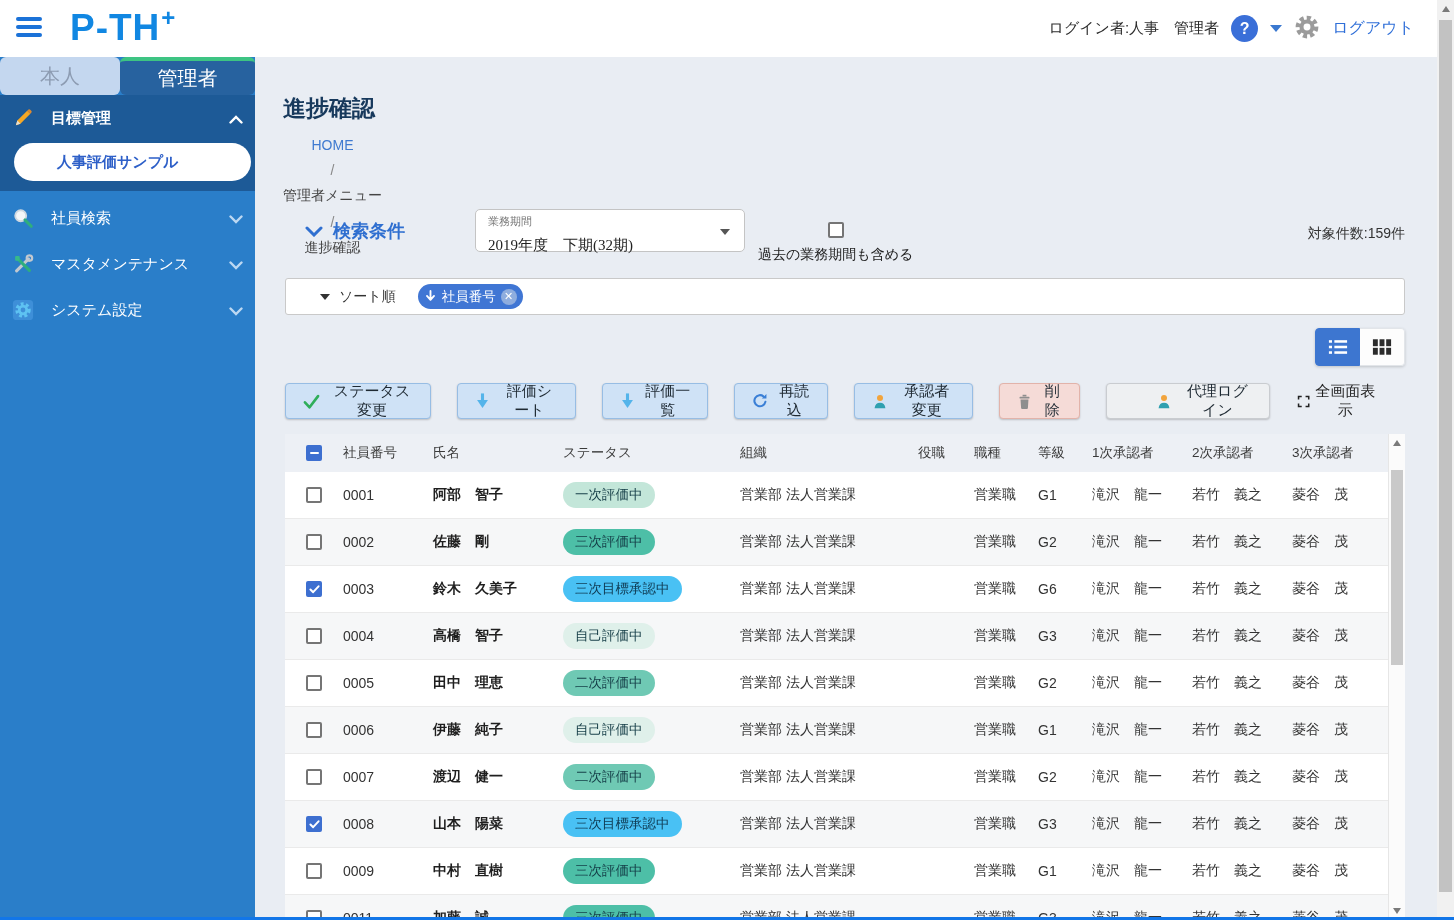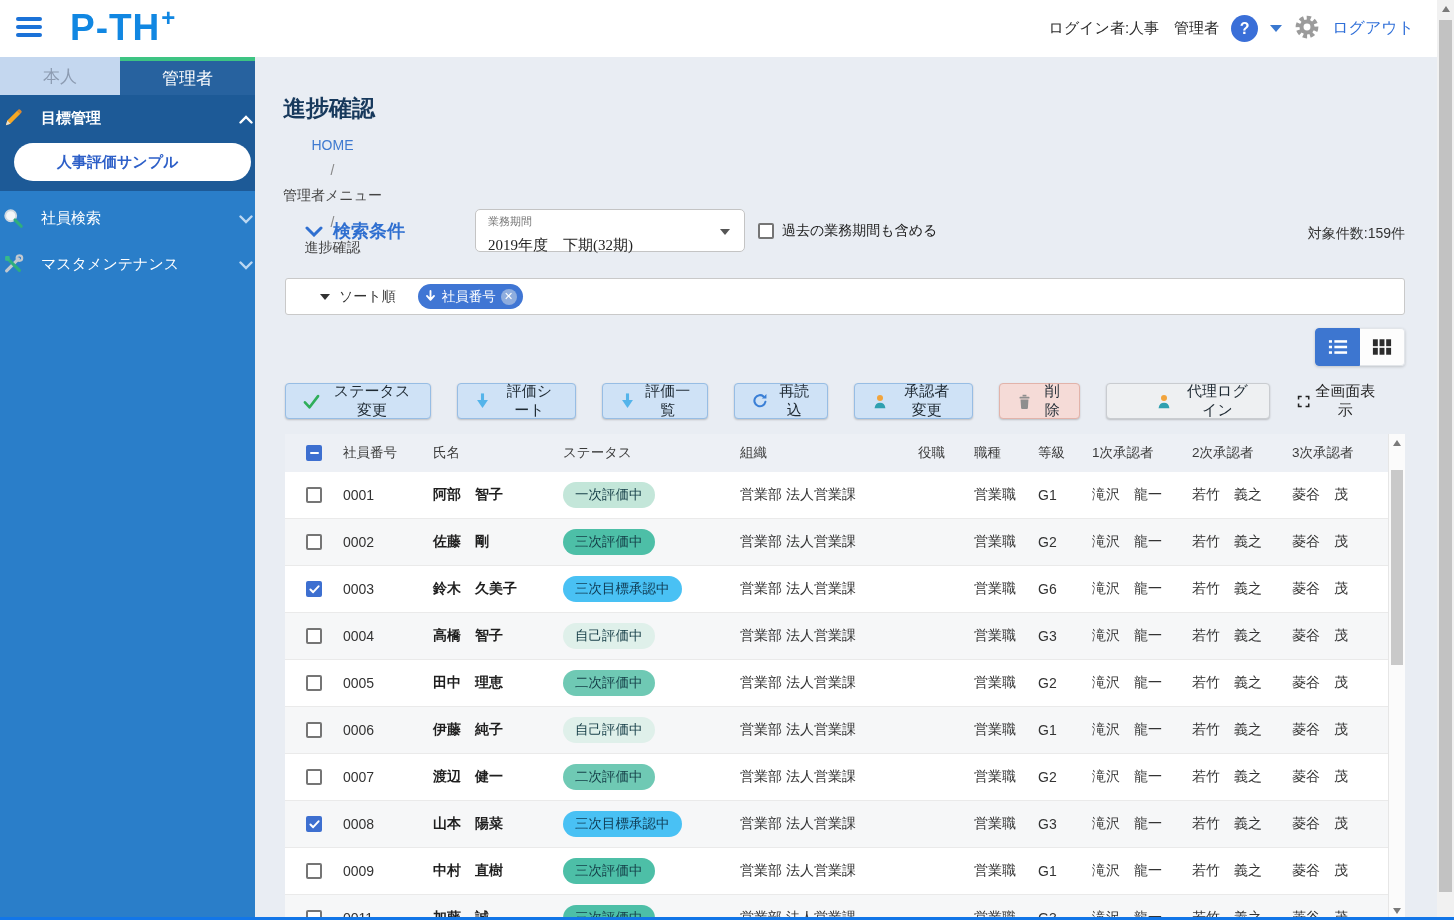--- a/index.html
+++ b/index.html
@@ -35,45 +35,45 @@
   .logo .plus{font-size:24px;vertical-align:14px;margin-left:1px;font-weight:900;}
   .topbar-right{position:absolute;right:40px;top:0;height:57px;display:flex;align-items:center;gap:12px;}
   .login-info{font-size:15px;color:#2c2c2c;}
   .help-badge{width:27px;height:27px;border-radius:50%;background:#3a6fd8;color:#fff;font-size:16px;font-weight:bold;display:flex;align-items:center;justify-content:center;}
   .caret-down-sm{width:0;height:0;border-left:6px solid transparent;border-right:6px solid transparent;border-top:7px solid #3a78d0;}
   .logout{font-size:16px;color:#2f6fd8;text-decoration:none;cursor:pointer;}
 
   
   .sidebar{position:absolute;left:0;top:57px;width:255px;height:863px;background:var(--side-light);}
   .side-tabs{display:flex;height:38px;}
-  .tab{display:flex;align-items:center;justify-content:center;font-size:17px;cursor:pointer;}
+  .tab{display:flex;align-items:center;justify-content:center;font-size:20px;cursor:pointer;border-radius:6px;}
   .tab-self{width:120px;background:var(--tab-self-bg);color:#8d9cb2;}
   .tab-admin{width:135px;background:var(--tab-admin);color:#fff;border-top:4px solid var(--green-bar);}
   .group-active{background:var(--side-dark);padding-bottom:10px;}
-  .side-item{display:flex;align-items:center;height:46px;padding:0 2px;color:#fff;font-size:15px;cursor:pointer;}
+  .side-item{display:flex;align-items:center;height:46px;padding:0 12px;color:#fff;font-size:15px;cursor:pointer;}
   .side-item .mi{width:22px;height:22px;margin-right:17px;flex:none;}
   .side-item .chev{margin-left:auto;}
   .side-item.group-head{font-weight:bold;}
   .side-subitem{margin:2px 4px 0 14px;height:38px;background:#fff;border-radius:22px;display:flex;align-items:center;padding-left:43px;color:#2d5fc8;font-size:15px;font-weight:bold;cursor:pointer;}
   .side-plain{margin-top:4px;}
 
   
   .main{position:absolute;left:255px;top:57px;width:1182px;height:863px;}
   .page-title{position:absolute;left:28px;top:36px;font-size:23px;font-weight:bold;color:#17395c;}
   .breadcrumb{position:absolute;left:28px;top:80px;font-size:14px;color:#444;display:flex;gap:9px;align-items:center;flex-direction:column;}
   .breadcrumb .home{color:#3f7ad0;cursor:pointer;}
   .breadcrumb .sep{color:#888;}
   .crumb{cursor:default;}
 
   .section-toggle{position:absolute;left:50px;top:162px;display:flex;align-items:center;gap:10px;color:var(--accent);font-size:18px;font-weight:bold;cursor:pointer;}
   .select-box{position:absolute;left:220px;top:152px;width:270px;height:43px;background:#fff;border:1px solid #c4c4c4;border-radius:5px;padding:4px 12px;cursor:pointer;font-family:Liberation Serif, serif;}
   .select-box .sel-label{display:block;font-size:11px;color:#777;}
   .select-box .sel-value{display:block;font-size:15px;color:#222;margin-top:7px;}
   .select-box .sel-caret{position:absolute;right:14px;top:19px;width:0;height:0;border-left:5.5px solid transparent;border-right:5.5px solid transparent;border-top:6.5px solid #555;}
-  .checkbox-row{position:absolute;left:503px;top:165px;display:flex;align-items:center;gap:8px;font-size:14px;color:#222;cursor:pointer;}
+  .checkbox-row{position:absolute;left:503px;top:165px;display:flex;align-items:center;gap:8px;font-size:14px;color:#222;cursor:pointer;flex-direction:column;}
   .cb{width:16px;height:16px;border:2px solid #757575;border-radius:2px;background:#fff;display:inline-flex;align-items:center;justify-content:center;flex:none;}
   .cb.checked{background:#3d6fd0;border-color:#3d6fd0;}
   .cb.checked svg{display:block;}
   .cb.indet{background:#3d6fd0;border-color:#3d6fd0;}
   .cb.indet::after{content:"";width:9px;height:2.5px;background:#fff;border-radius:1px;}
   .result-count{position:absolute;right:32px;top:168px;font-size:14px;color:#333;}
 
   .sort-bar{position:absolute;left:30px;top:221px;width:1120px;height:37px;background:#fff;border:1px solid #c9c9c9;border-radius:3px;display:flex;align-items:center;padding:0 10px;}
   .sort-caret{width:0;height:0;border-left:5px solid transparent;border-right:5px solid transparent;border-top:6px solid #333;margin:0 9px 0 24px;}
   .sort-label{font-size:14px;color:#333;margin-right:22px;}
@@ -194,20 +194,36 @@
     <div class="side-item">
       <span class="mi">
         <svg width="22" height="22" viewBox="0 0 24 24">
           <line x1="5" y1="19.5" x2="18" y2="6.5" stroke="#c2c8cf" stroke-width="3.4" stroke-linecap="round"></line>
           <circle cx="19" cy="5.5" r="3" fill="none" stroke="#c2c8cf" stroke-width="2.4"></circle>
           <line x1="6" y1="6" x2="19" y2="19" stroke="#2fae7d" stroke-width="3.4" stroke-linecap="round"></line>
           <rect x="3.4" y="3.4" width="5" height="5" rx="1" fill="#37b98a"></rect>
         </svg>
       </span>
       <span>マスタメンテナンス</span>
+      <span class="chev">
+        <svg width="14" height="9" viewBox="0 0 14 9">
+            <polyline points="1.5,1.5 7,7 12.5,1.5" fill="none" stroke="#bcd8f2" stroke-width="2.4" stroke-linecap="round"></polyline>
+          </svg>
+      </span>
+    </div>
+    <div class="side-item">
+      <span class="mi">
+        <svg width="22" height="22" viewBox="0 0 24 24">
+          <rect x="1" y="1" width="22" height="22" rx="4" fill="#3e8fd8"></rect>
+          <circle cx="12" cy="12" r="6.4" fill="none" stroke="#5ec2f2" stroke-width="4" stroke-dasharray="3 2.4"></circle>
+          <circle cx="12" cy="12" r="5.6" fill="#5ec2f2"></circle>
+          <circle cx="12" cy="12" r="2.6" fill="#3e8fd8"></circle>
+        </svg>
+      </span>
+      <span>システム設定</span>
       <span class="chev">
         <svg width="14" height="9" viewBox="0 0 14 9">
             <polyline points="1.5,1.5 7,7 12.5,1.5" fill="none" stroke="#bcd8f2" stroke-width="2.4" stroke-linecap="round"></polyline>
           </svg>
       </span>
     </div>
   </aside>
 
   <main class="main">
     <h1 class="page-title">進捗確認</h1>

